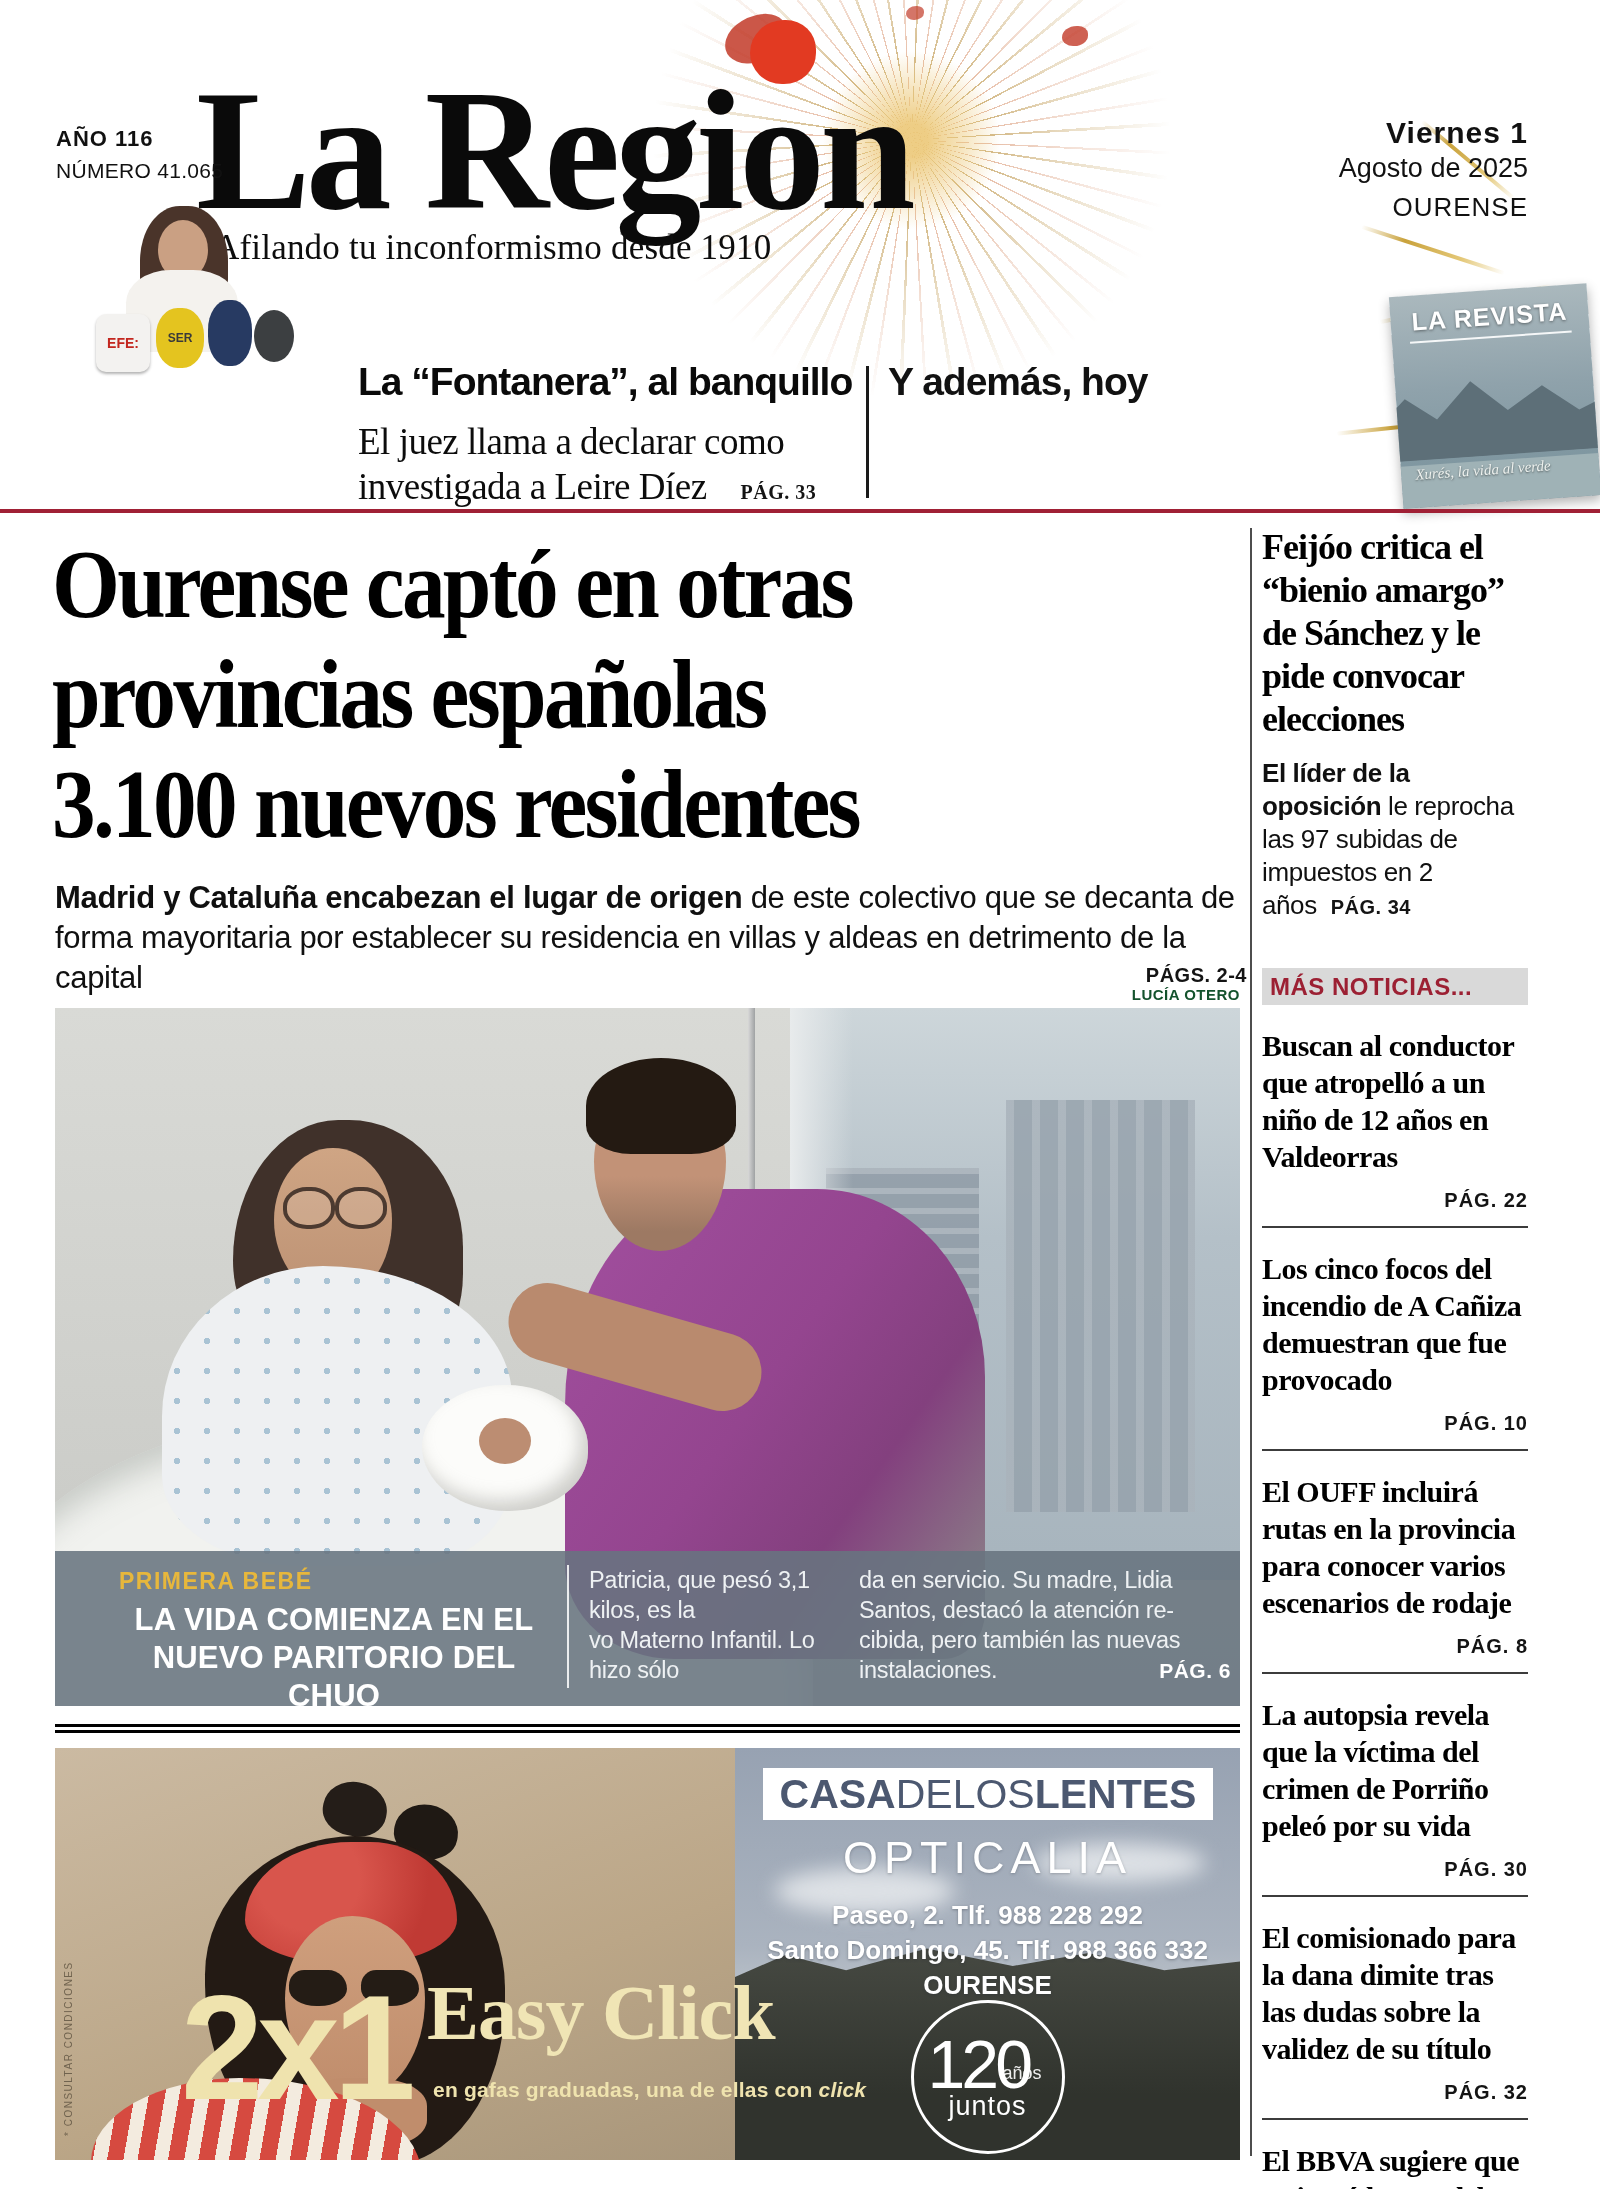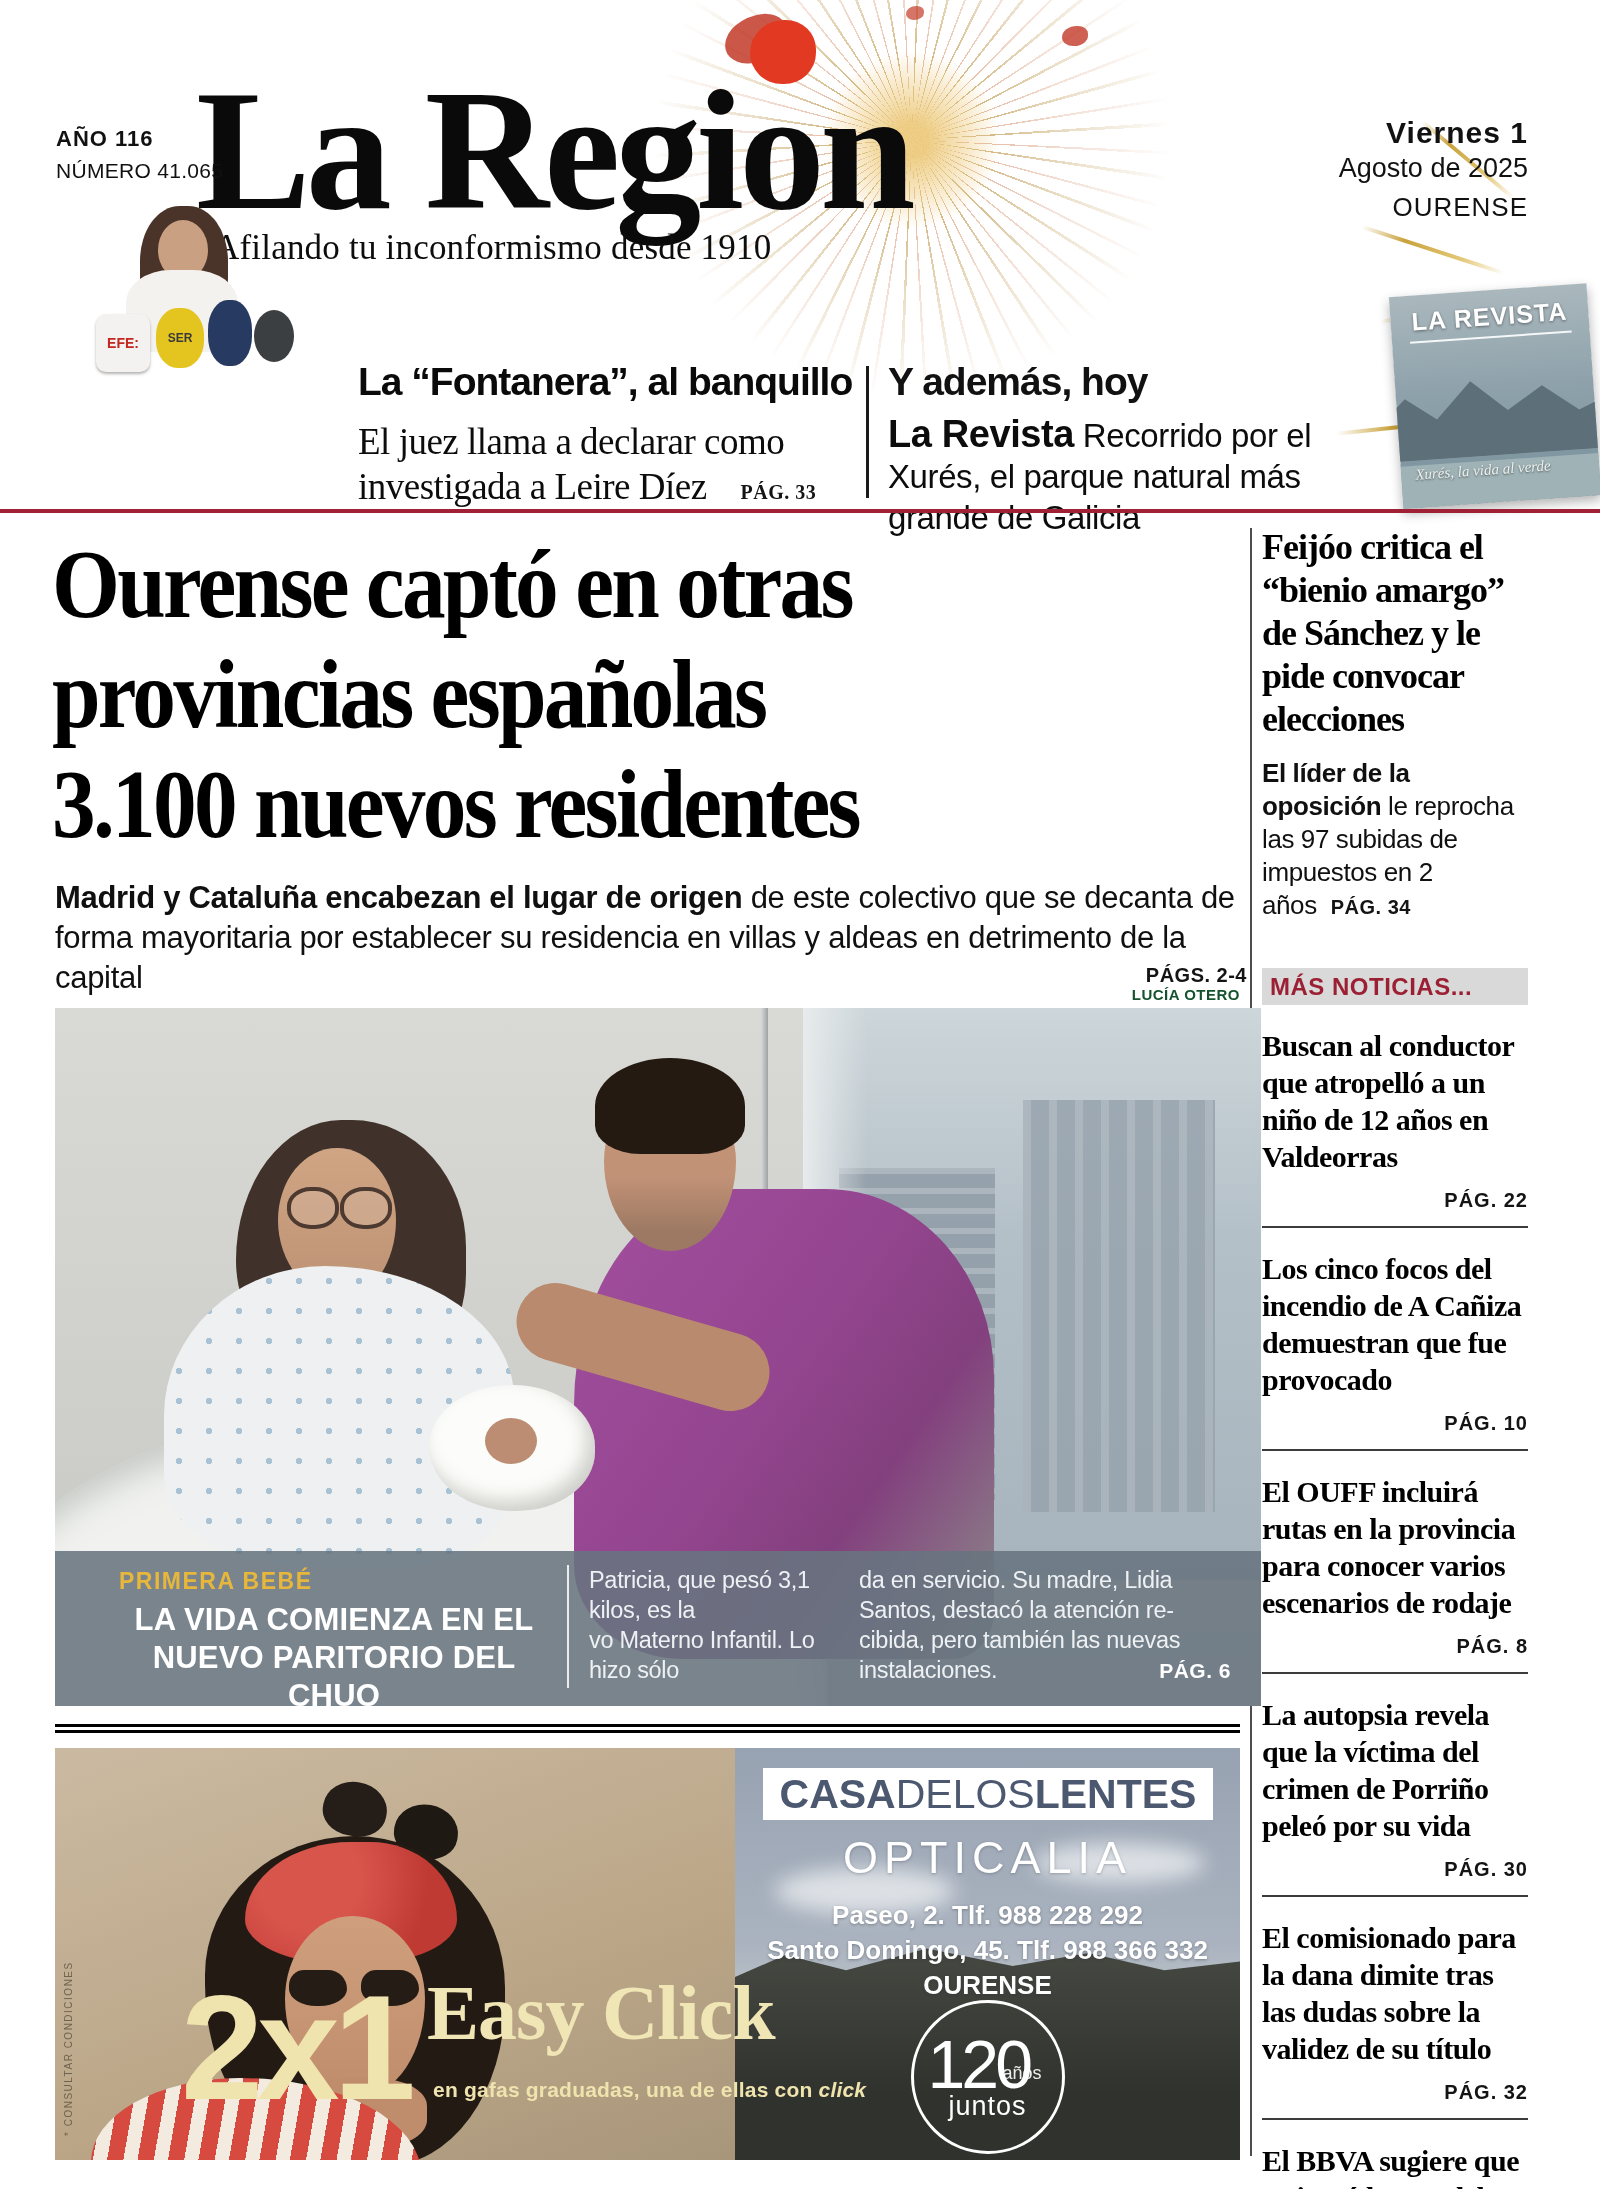--- a/index.html
+++ b/index.html
@@ -107,21 +107,21 @@
   .rc-item{border-bottom:2px solid #3c3c3c;padding:22px 0 14px;}
   .rc-item:last-child{border-bottom:none;}
   .rc-item-headline{font-family:"Liberation Serif",serif;font-weight:bold;font-size:30px;line-height:37px;
     letter-spacing:-.5px;color:#000;}
   .rc-item-page{text-align:right;font-size:20px;font-weight:bold;letter-spacing:1px;margin-top:14px;color:#141414;}
 
   
   .photo-credit{position:absolute;left:600px;top:986px;width:640px;text-align:right;z-index:5;
     font-size:15px;font-weight:bold;letter-spacing:.5px;color:#14532d;}
   .photo{position:absolute;left:55px;top:1008px;width:1185px;height:698px;overflow:hidden;z-index:5;
-    background:linear-gradient(180deg,#d9dad6,#cccdc9 70%,#c5c6c2);padding-left:21px;}
+    background:linear-gradient(180deg,#d9dad6,#cccdc9 70%,#c5c6c2);}
   .ph-window{position:absolute;left:62%;top:0;width:38%;height:82%;
     background:linear-gradient(180deg,#cdd6da,#b4c0c8 40%,#a7b4bd);}
   .ph-bldg1{position:absolute;left:8%;top:28%;width:34%;height:58%;background:#8d99a4;opacity:.8;
     background-image:repeating-linear-gradient(180deg,rgba(255,255,255,.25) 0 6px,rgba(0,0,0,0) 6px 20px);}
   .ph-bldg2{position:absolute;left:48%;top:16%;width:42%;height:72%;background:#97a3ad;opacity:.85;
     background-image:repeating-linear-gradient(90deg,rgba(255,255,255,.18) 0 8px,rgba(0,0,0,0) 8px 26px);}
   .ph-curtain{position:absolute;left:0;top:0;width:14%;height:100%;
     background:linear-gradient(90deg,#e8ebec,rgba(232,235,236,0));}
   .ph-pole{position:absolute;left:58.5%;top:0;width:7px;height:48%;
     background:linear-gradient(90deg,#d8d8d8,#9fa2a3);}
@@ -265,23 +265,20 @@
 
   <div class="teaser-left">
     <div class="tl-title">La “Fontanera”, al banquillo</div>
     <div class="tl-body">
       <span>El juez llama a declarar como investigada a Leire Díez</span><span class="pageref">PÁG. 33</span>
     </div>
   </div>
   <div class="teaser-divider"></div>
   <div class="teaser-right">
     <div class="tr-kicker">Y además, hoy</div>
-    <div class="tr-body">
-      <span class="tr-bold">La Revista</span><span> Recorrido por el Xurés, el parque natural más grande de Galicia</span>
-    </div>
   </div>
 
   <div class="red-rule"></div>
 
   <div class="lead-headline">
     <div>Ourense captó en otras</div>
     <div>provincias españolas</div>
     <div>3.100 nuevos residentes</div>
   </div>
   <div class="lead-deck">

